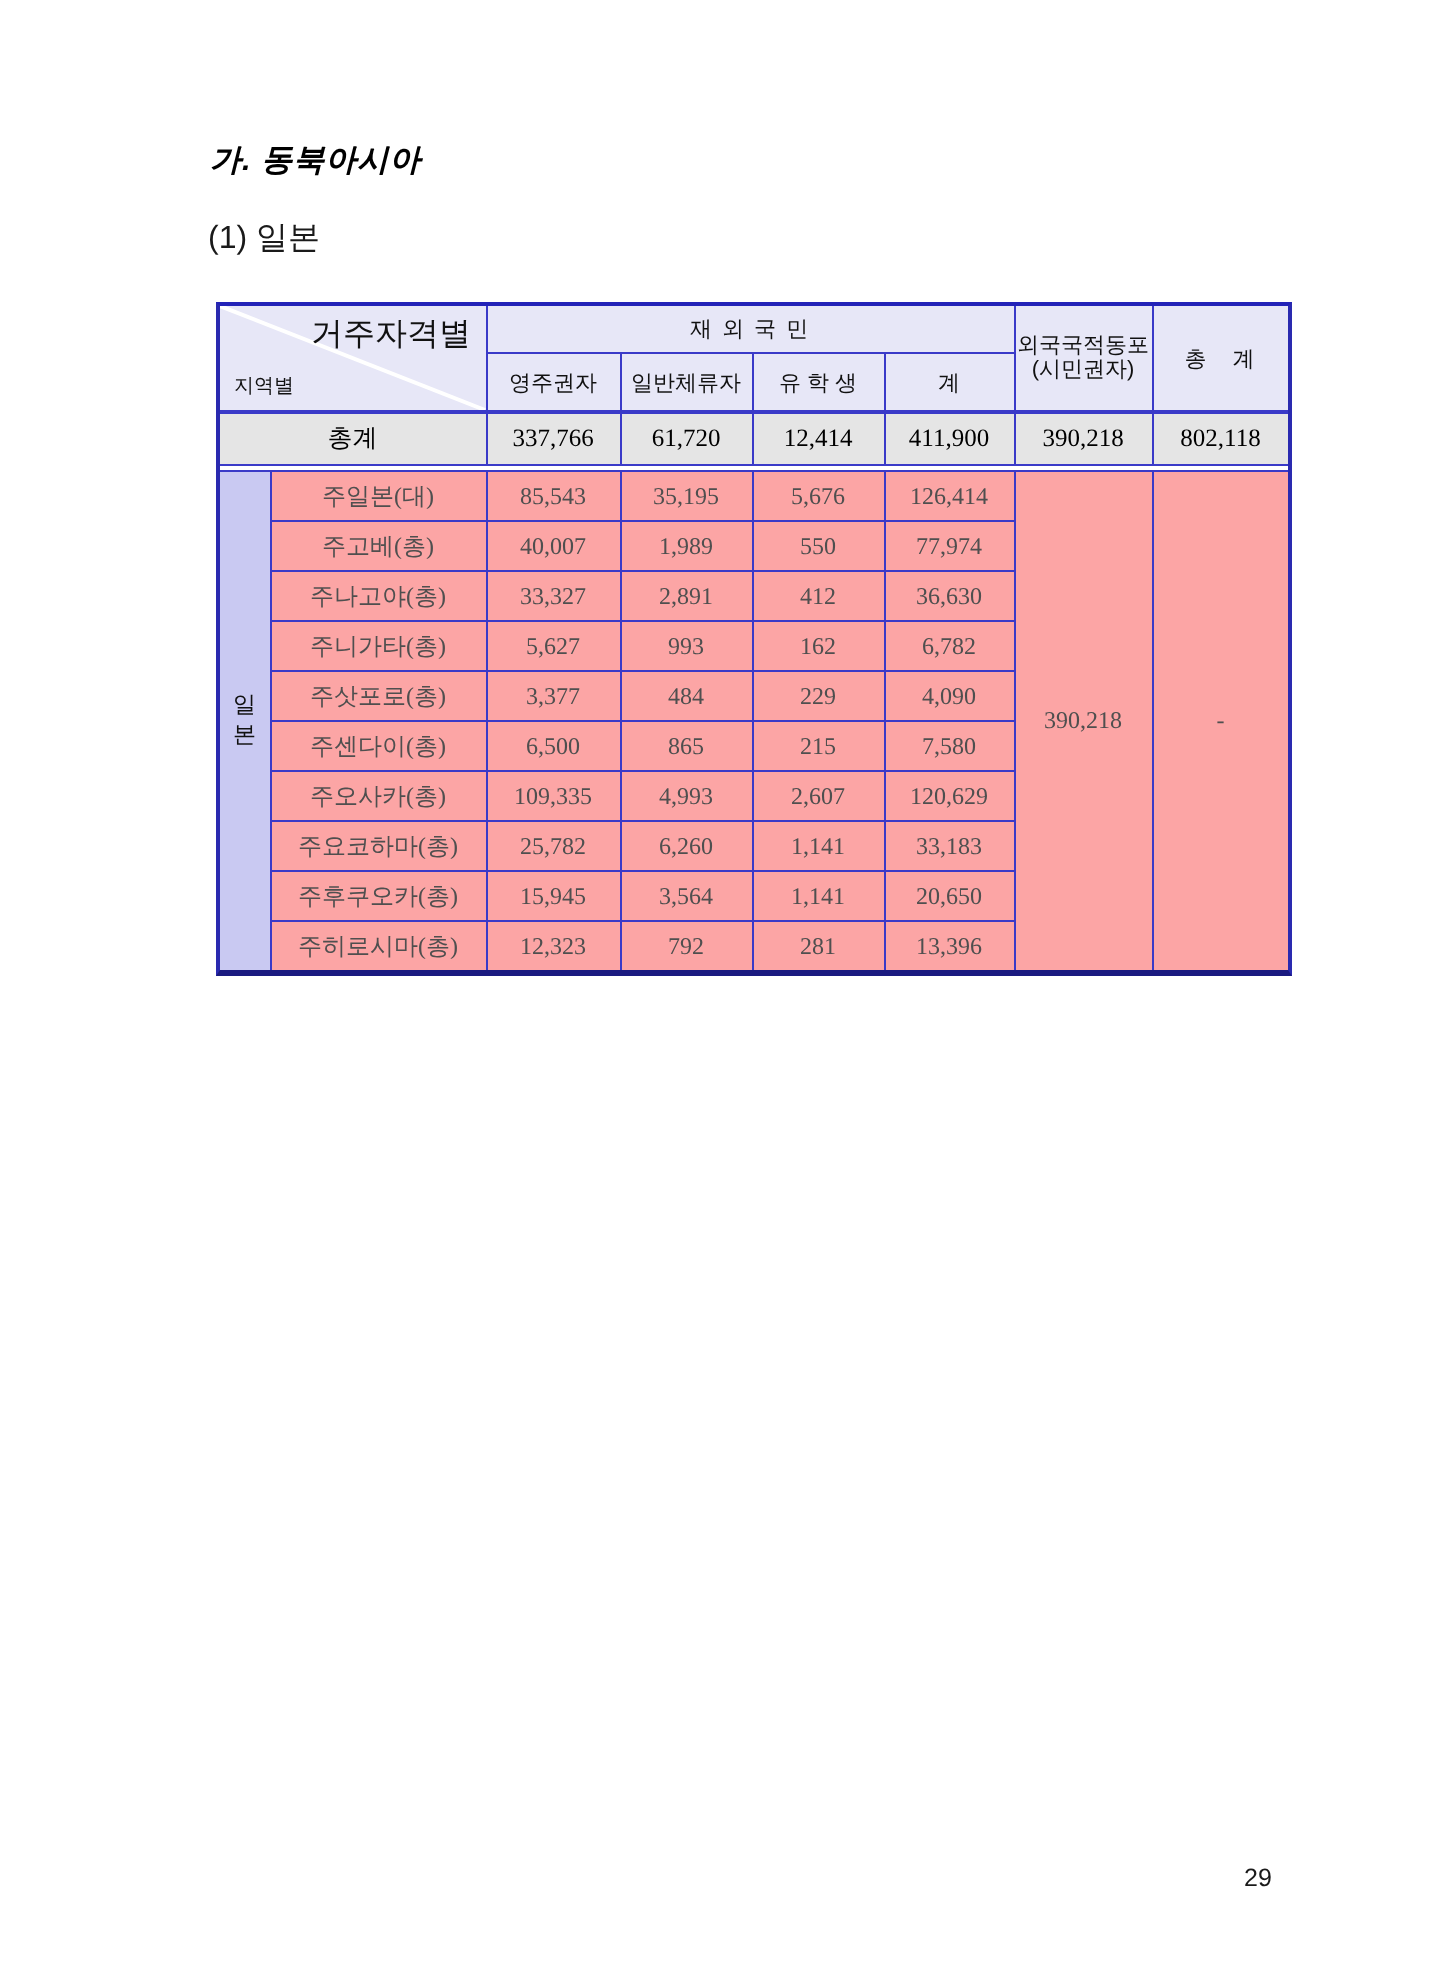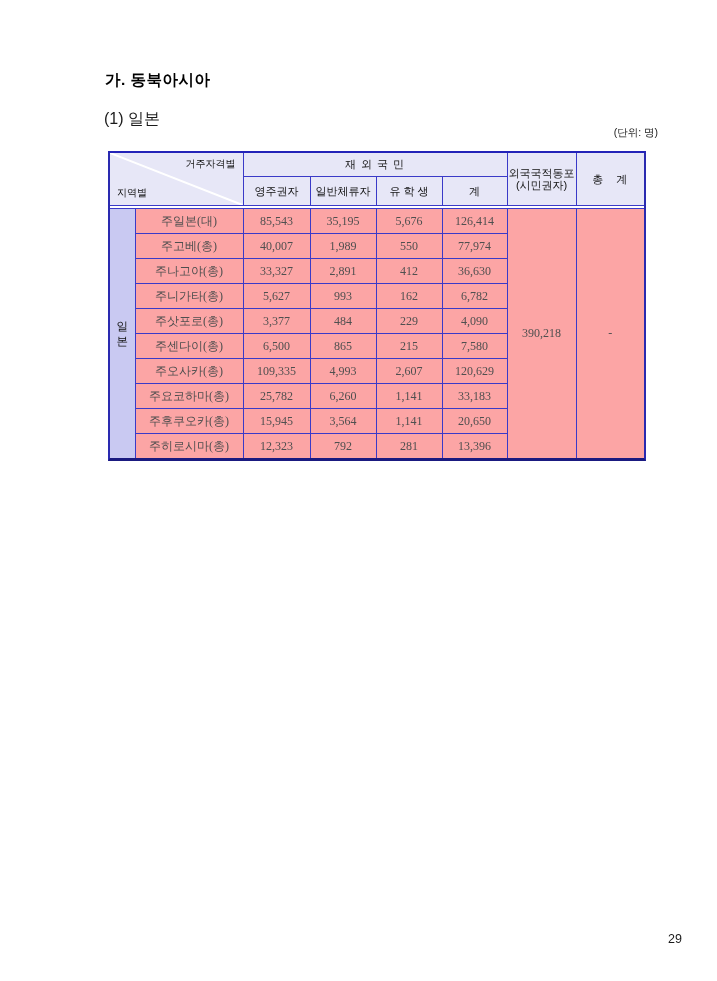--- a/index.html
+++ b/index.html
@@ -3,33 +3,33 @@
 <meta charset="utf-8">
 <style>
   html,body { margin:0; padding:0; background:#888; }
   .page {
     width:717px; height:981px; position:relative; background:#ffffff;
     margin:0 auto; font-family:"Liberation Sans","DejaVu Sans",sans-serif;
     overflow:hidden;
   }
   .section-title {
     position:absolute; left:105px; top:70px; margin:0;
-    font-size:15.5px; font-weight:bold; color:#000; letter-spacing:0.5px;
+    font-size:15.5px; font-weight:bold; color:#000; letter-spacing:0.5px;font-style:italic;
   }
   .subsection-title {
     position:absolute; left:104px; top:109px;
     font-size:16px; color:#1a1a1a;
   }
   .unit-note {
     position:absolute; left:108px; top:126px; width:550px;
     text-align:right; font-size:10.5px; color:#1a1a1a;
   }
   .page-number {
     position:absolute; left:622px; top:932px;
-    font-size:12.5px; color:#1a1a1a;margin-left:46px;
+    font-size:12.5px; color:#1a1a1a;
   }
 
   .table-wrap {
     position:absolute; left:108px; top:151px; width:534px;
     border-top:2px solid #2323b8;
     border-left:2px solid #2a2ab0;
     border-right:2px solid #2a2ab0;
     border-bottom:3px solid #1a1a80;
     background:#ffffff;
   }
@@ -49,21 +49,21 @@
   }
   .header-table tr:first-child td { border-top:none; }
   .header-table .h-row1 td { height:23px; }
   .header-table .h-row2 td { height:28px;margin-top:38px; }
   .group-label { letter-spacing:1px; font-size:11.5px; }
   .two-line span { display:block; line-height:12.5px; }
 
   
   .diag { position:relative; padding:0; }
   .diag svg { position:absolute; left:0; top:0; width:100%; height:100%; display:block; }
-  .diag .diag-tr { position:absolute; top:4px; right:7px; font-size:10px; }
+  .diag .diag-tr { position:absolute; top:4px; right:7px; font-size:16px; }
   .diag .diag-bl { position:absolute; bottom:5px; left:7px; font-size:10px; }
 
   
   .total-table td {
     background:#e5e5e5; height:25px; border-top:none;
     font-family:"Liberation Serif","DejaVu Serif",serif; font-size:12.5px; color:#000000;
   }
 
   
   .data-table { margin-top:2px; }
@@ -77,21 +77,20 @@
     font-size:11.5px; color:#111111; white-space:pre-line; line-height:15px;
   }
 </style>
 </head>
 <body>
 
 <div class="page">
 
   <h2 class="section-title">가. 동북아시아</h2>
   <div class="subsection-title">(1) 일본</div>
-  <div class="unit-note">(단위: 명)</div>
 
   <div class="table-wrap">
 
     <table class="t header-table">
       <colgroup>
         <col style="width:25px">
           <col style="width:108px">
           <col style="width:67px">
           <col style="width:66px">
         <col style="width:66px">
@@ -117,20 +116,43 @@
       </tr>
       <tr class="h-row2">
         <td>영주권자</td>
         <td>일반체류자</td>
         <td>유 학 생</td>
         <td>계</td>
       </tr>
     </tbody>
       </table>
 
+    <table class="t total-table">
+      <colgroup>
+        <col style="width:25px">
+          <col style="width:108px">
+          <col style="width:67px">
+          <col style="width:66px">
+        <col style="width:66px">
+          <col style="width:65px">
+          <col style="width:69px">
+          <col style="width:68px">
+      </colgroup>
+      <tbody>
+          <tr>
+        <td colspan="2">총계</td>
+        <td>337,766</td>
+        <td>61,720</td>
+        <td>12,414</td>
+        <td>411,900</td>
+        <td>390,218</td>
+        <td>802,118</td>
+      </tr>
+    </tbody>
+      </table>
 
     <table class="t data-table">
       <colgroup>
         <col style="width:25px">
           <col style="width:108px">
           <col style="width:67px">
           <col style="width:66px">
         <col style="width:66px">
           <col style="width:65px">
           <col style="width:69px">

